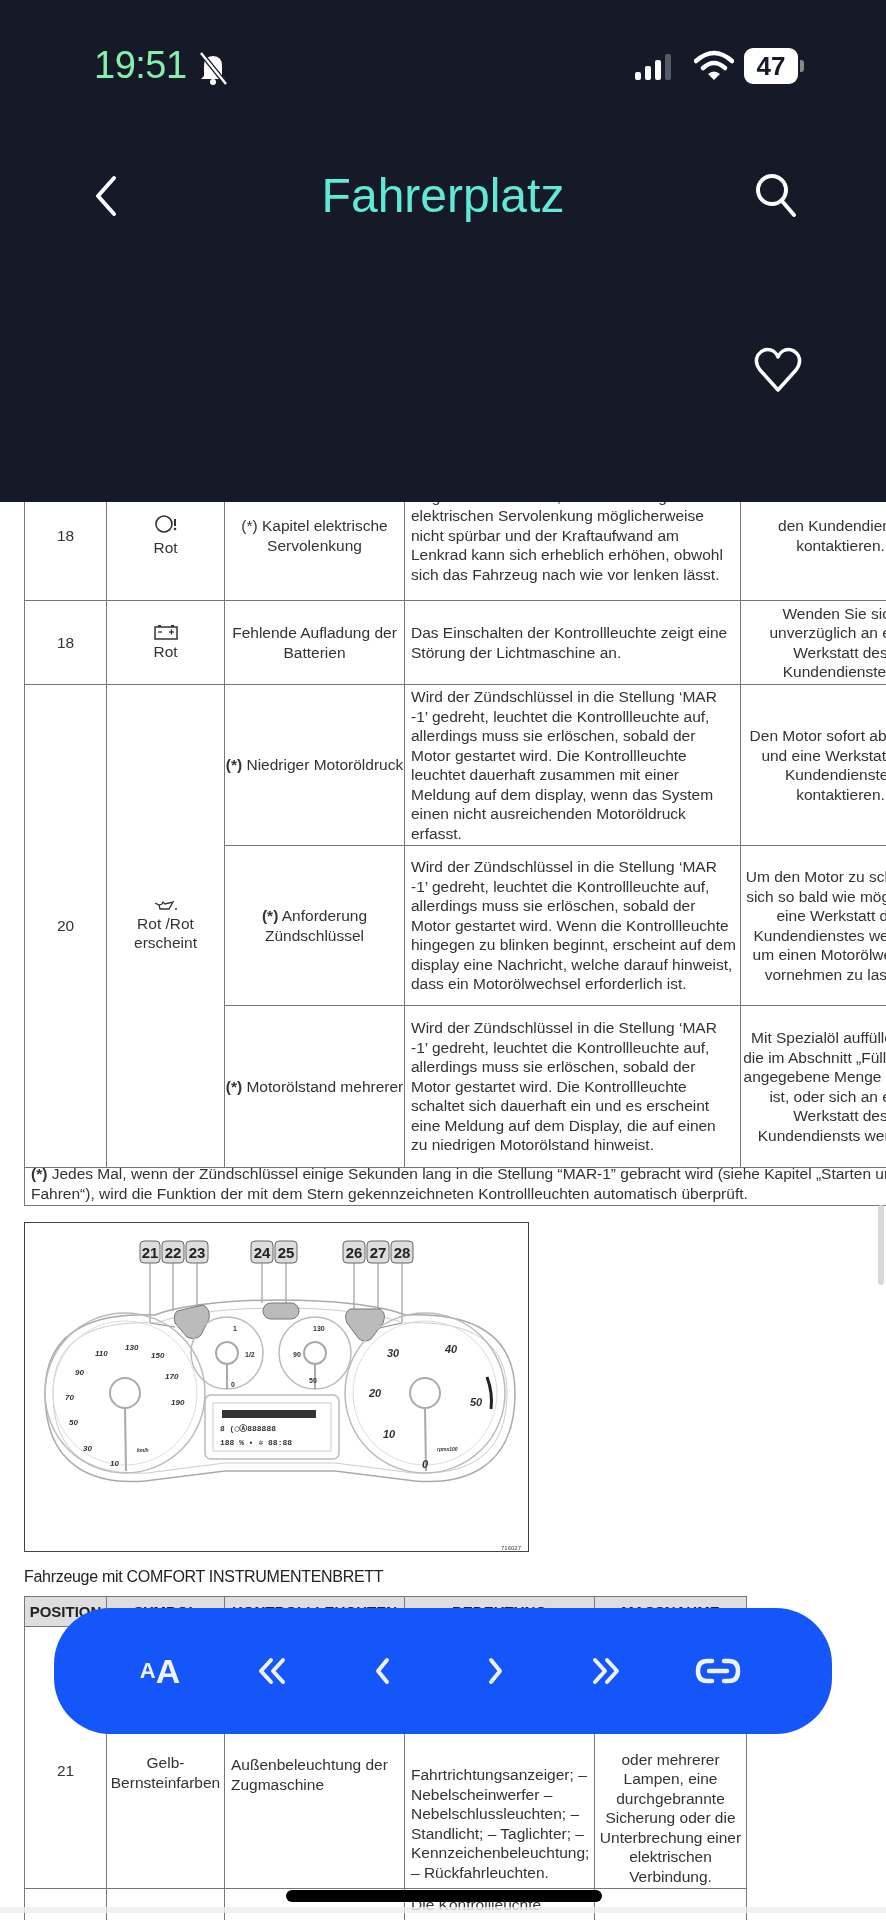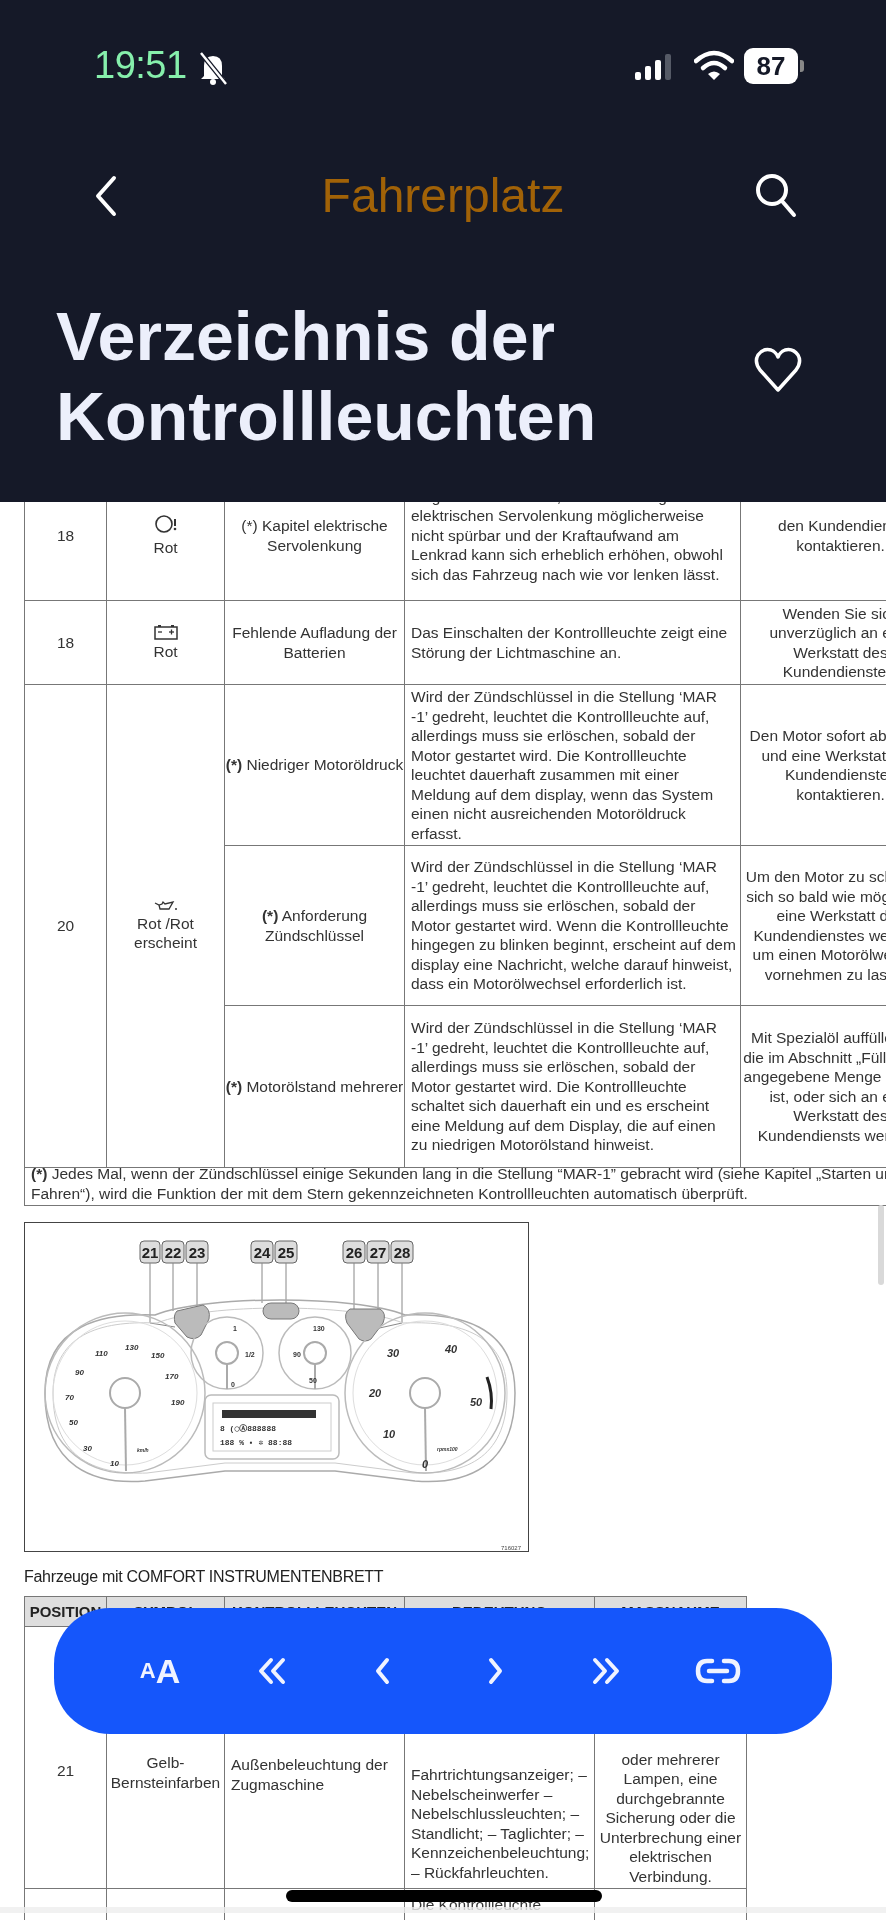--- a/index.html
+++ b/index.html
@@ -10,21 +10,21 @@
   .header { position: absolute; left: 0; top: 0; width: 886px; height: 502px; background: #151928; z-index: 10; }
   .status-time { position: absolute; left: 94px; top: 44px; font-size: 38px; color: #86efac; font-family: "Liberation Sans", sans-serif; letter-spacing: -0.5px; }
   .bell-icon { position: absolute; left: 196px; top: 50px; width: 34px; height: 36px; }
   .signal-icon { position: absolute; left: 634px; top: 54px; width: 38px; height: 26px; }
   .wifi-icon { position: absolute; left: 694px; top: 50px; width: 40px; height: 32px; }
   .battery { position: absolute; left: 744px; top: 48px; width: 60px; height: 36px; }
   .battery-body { position: absolute; left: 0; top: 0; width: 54px; height: 36px; background: #fff; border-radius: 9px; color: #151928; font-weight: bold; font-size: 26px; text-align: center; line-height: 36px; }
   .battery-tip { position: absolute; left: 56px; top: 12px; width: 4px; height: 12px; background: #888; border-radius: 0 3px 3px 0; }
 
   .back-button { position: absolute; left: 86px; top: 168px; width: 40px; height: 56px; cursor: pointer; }
-  .nav-title { position: absolute; left: 0; width: 886px; top: 168px; text-align: center; font-size: 48px; color: #a16207; }
+  .nav-title { position: absolute; left: 0; width: 886px; top: 168px; text-align: center; font-size: 48px; color: #5eead4; }
   .search-button { position: absolute; left: 748px; top: 168px; width: 56px; height: 56px; cursor: pointer; }
   .page-title { position: absolute; left: 56px; top: 296px; font-size: 68px; font-weight: bold; color: #eceffb; line-height: 80px; }
   .fav-button { position: absolute; left: 752px; top: 346px; width: 52px; height: 48px; cursor: pointer; }
 
   
   .doc { position: absolute; left: 0; top: 0; width: 886px; height: 1920px; font-size: 15.5px; color: #333; }
   table.t { position: absolute; border-collapse: collapse; table-layout: fixed; }
   table.t td, table.t th { border: 1.5px solid #777; vertical-align: middle; line-height: 19.5px; }
   .c { text-align: center; }
   .l { text-align: left; padding: 2px 4px 2px 6px; }
@@ -292,41 +292,37 @@
       <rect x="11" y="12" width="6" height="14" rx="2" fill="#fff"></rect>
       <rect x="21" y="6" width="6" height="20" rx="2" fill="#fff"></rect>
       <rect x="31" y="0" width="6" height="26" rx="2" fill="#555a66"></rect>
     </svg>
   <svg class="wifi-icon" viewBox="0 0 40 32">
       <path d="M2 11 Q20 -5 38 11" fill="none" stroke="#fff" stroke-width="4.5" stroke-linecap="round"></path>
       <path d="M9 18 Q20 8 31 18" fill="none" stroke="#fff" stroke-width="4.5" stroke-linecap="round"></path>
       <path d="M20 30 L14 24 Q20 19 26 24 Z" fill="#fff"></path>
     </svg>
   <div class="battery">
-    <div class="battery-body">87</div>
+    <div class="battery-body">47</div>
     <div class="battery-tip"></div>
   </div>
 
   <div class="nav-title">Fahrerplatz</div>
   <div class="back-button">
     <svg width="40" height="56" viewBox="0 0 40 56">
         <polyline points="28,10 12,28 28,46" fill="none" stroke="#fff" stroke-width="4" stroke-linecap="round" stroke-linejoin="round"></polyline>
       </svg>
   </div>
   <div class="search-button">
     <svg width="56" height="56" viewBox="0 0 56 56">
         <circle cx="24" cy="22" r="14" fill="none" stroke="#fff" stroke-width="4"></circle>
         <line x1="34" y1="33" x2="46" y2="47" stroke="#fff" stroke-width="4" stroke-linecap="round"></line>
       </svg>
   </div>
 
-  <div class="page-title">
-    <div>Verzeichnis der</div>
-    <div>Kontrollleuchten</div>
-  </div>
   <div class="fav-button">
     <svg width="52" height="48" viewBox="0 0 52 48">
         <path d="M26 44 L8 24 Q2 16 6 9 Q11 2 19 4 Q24 6 26 11 Q28 6 33 4 Q41 2 46 9 Q50 16 44 24 Z" fill="none" stroke="#fff" stroke-width="3.5" stroke-linejoin="round"></path>
       </svg>
   </div>
 </div>
 
 <div class="toolbar">
   <div class="tb-btn font-size-btn">
     <span class="small">A</span>

